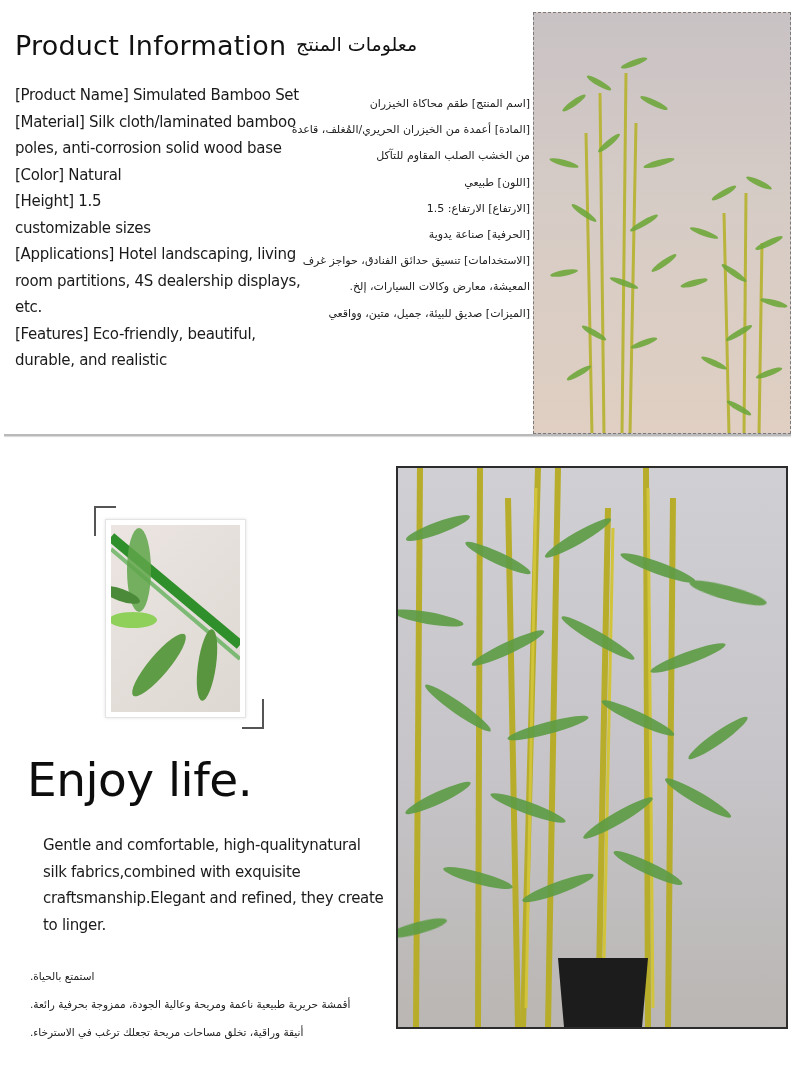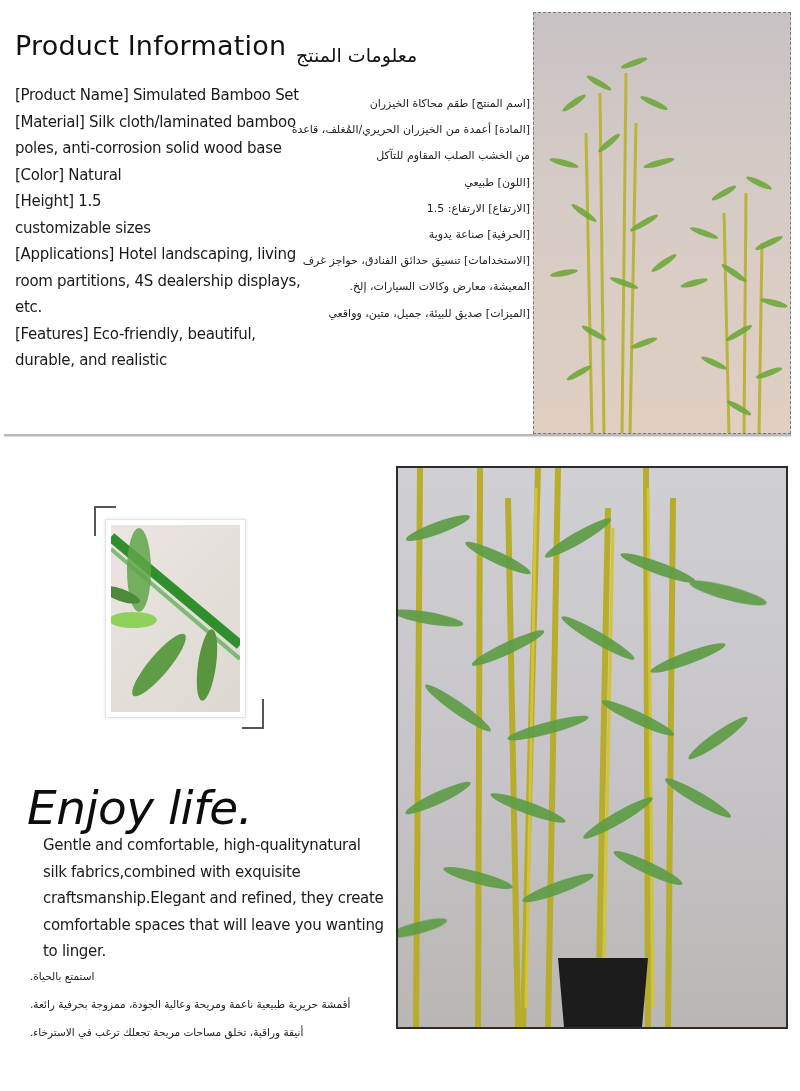--- a/index.html
+++ b/index.html
@@ -6,21 +6,21 @@
   body {
     width: 800px; height: 1091px; background: #ffffff; position: relative; overflow: hidden;
     font-family: "Liberation Sans", "DejaVu Sans", sans-serif; color: #111;
   }
   .abs { position: absolute; }
   .title-en {
     left: 15px; top: 30px; font-size: 27px; font-weight: 400; color: #111; letter-spacing: 0.2px;
     font-family: "DejaVu Sans", sans-serif;
   }
   .title-ar {
-    left: 296px; top: 44px; font-size: 19px; color: #111; direction: rtl; text-align: left;
+    left: 296px; top: 33px; font-size: 19px; color: #111; direction: rtl; text-align: left;
     font-family: "DejaVu Sans", sans-serif;
   }
   .spec-list { left: 15px; top: 82px; width: 280px; margin: 0; padding: 0; list-style: none; }
   .spec-list li {
     font-size: 15px; line-height: 26.5px; color: #1a1a1a; white-space: nowrap;
     font-family: "DejaVu Sans", sans-serif; letter-spacing: -0.3px;
   }
   .spec-ar { left: 296px; top: 83px; width: 226px; margin: 8px; padding: 0; list-style: none; }
   .spec-ar li {
     font-size: 11px; line-height: 26.2px; color: #222; direction: rtl; text-align: right;
@@ -33,23 +33,22 @@
   }
   .divider { left: 4px; top: 434px; width: 787px; height: 2px; background: #b9b9b9; box-shadow: 0 1px 1px #d8d8d8; }
   .frame-corner-tl { left: 94px; top: 506px; width: 20px; height: 28px; border-top: 2px solid #555; border-left: 2px solid #555; }
   .frame-corner-br { left: 242px; top: 699px; width: 20px; height: 28px; border-bottom: 2px solid #555; border-right: 2px solid #555; }
   .photo-small {
     left: 105px; top: 519px; width: 141px; height: 199px; background: #fff; border: 1px solid #e4e4e4;
     box-shadow: 0 0 3px rgba(0,0,0,0.12); box-sizing: border-box; padding: 5px;
   }
   .photo-small .inner { width: 100%; height: 100%; background: linear-gradient(135deg, #ece5e2 0%, #ddd8d2 100%); overflow: hidden; }
   .headline {
-    left: 27px; top: 780px; font-size: 47px; font-weight: 400; color: #0d0d0d; letter-spacing: -0.5px;
-    font-family: "DejaVu Sans", sans-serif;
-    font-style: italic;
+    left: 27px; top: 752px; font-size: 47px; font-weight: 400; color: #0d0d0d; letter-spacing: -0.5px;
+    font-family: "DejaVu Sans", sans-serif;
   }
   .body-en {
     left: 31px; top: 820px; width: 340px; font-size: 15px; line-height: 26.6px; color: #1b1b1b;
     font-family: "DejaVu Sans", sans-serif; letter-spacing: -0.3px; margin: 12px;
   }
   .body-en span { display: block; white-space: nowrap; }
   .body-ar { left: 30px; top: 962px; width: 332px; margin: 0; padding: 0; list-style: none; }
   .body-ar li {
     font-size: 10.5px; line-height: 28px; color: #222; direction: rtl; text-align: left; white-space: nowrap;
     font-family: "DejaVu Sans", sans-serif;
@@ -151,21 +150,20 @@
     </svg>
   </div>
 </div>
 
 <div class="abs headline">Enjoy life.</div>
 
 <p class="abs body-en">
   <span>Gentle and comfortable, high-qualitynatural</span>
   <span>silk fabrics,combined with exquisite</span>
   <span>craftsmanship.Elegant and refined, they create</span>
-  <span>comfortable spaces that will leave you wanting</span>
   <span>to linger.</span>
 </p>
 
 <ul class="abs body-ar">
   <li>استمتع بالحياة.</li>
   <li>أقمشة حريرية طبيعية ناعمة ومريحة وعالية الجودة، ممزوجة بحرفية رائعة.</li>
   <li>أنيقة وراقية، تخلق مساحات مريحة تجعلك ترغب في الاسترخاء.</li>
 </ul>
 
 <div class="abs photo-bottom">

